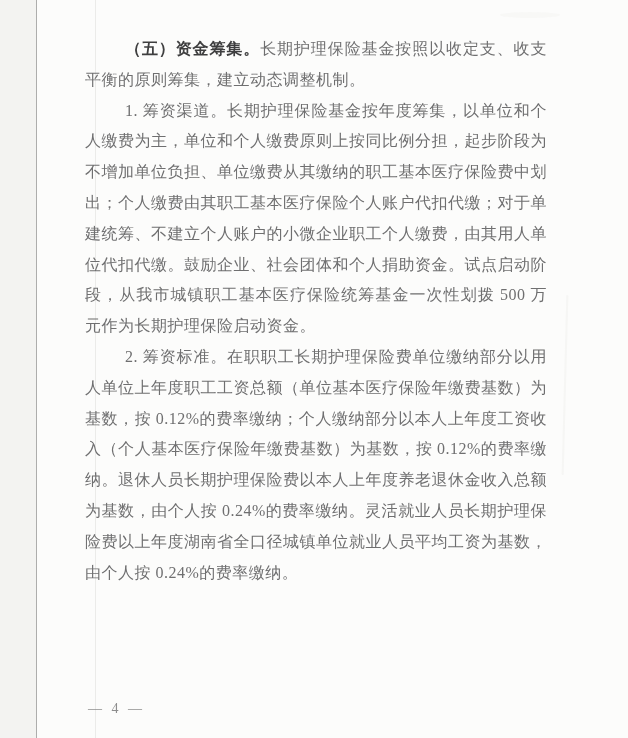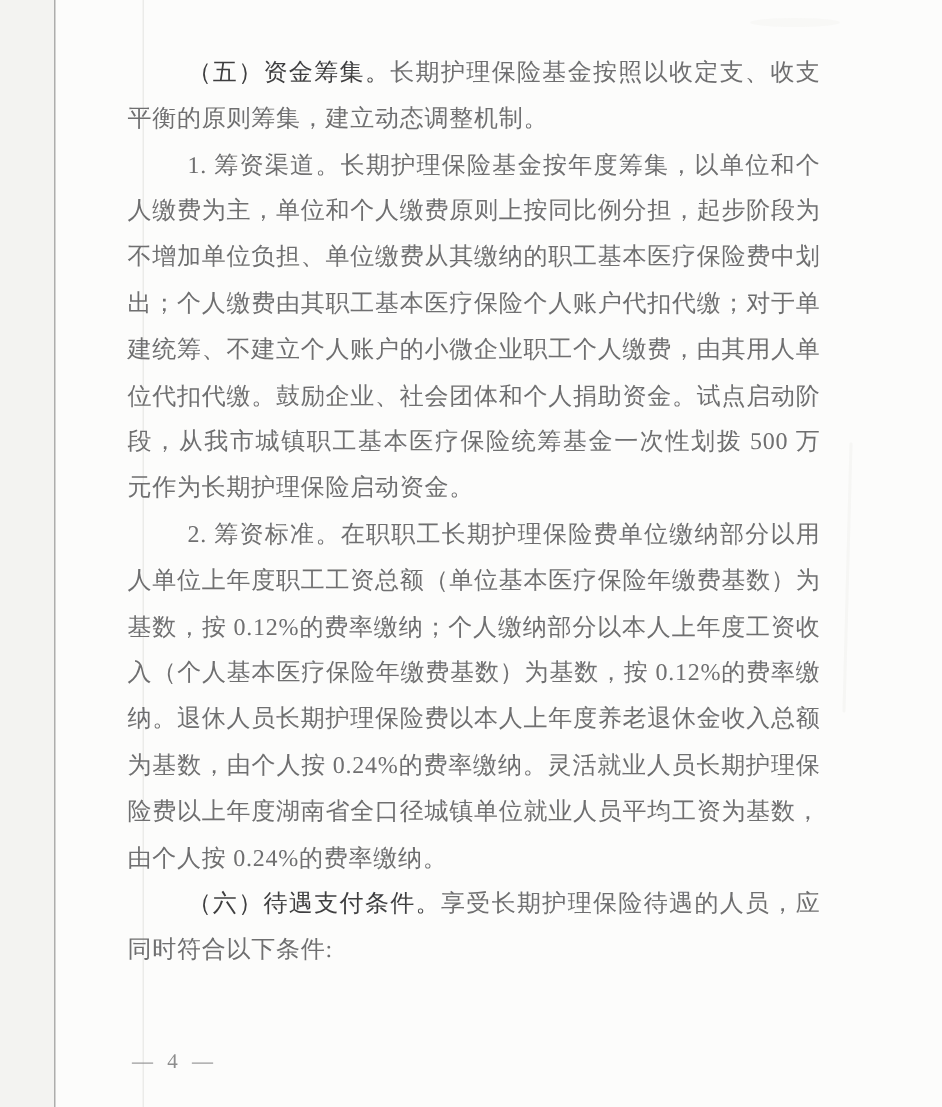--- a/index.html
+++ b/index.html
@@ -46,21 +46,21 @@
     letter-spacing: 0.5px;
     color: #6f6f70;
     text-align: justify;
   }
   .para {
     margin: 0;
     padding: 0;
     text-indent: 2.5em;
   }
   .lead {
-    font-weight: normal;
+    font-weight: bold;
     color: #3e3e3f;
   }
   .page-number {
     position: absolute;
     left: 88px; top: 701px;
     font-size: 14px;
     letter-spacing: 3px;
     color: #8d8d8d;
   }
   
@@ -90,17 +90,16 @@
   <div class="edge-strip"></div>
   <div class="fold-line"></div>
   <div class="margin-line"></div>
   <div class="smudge s1"></div>
   <div class="smudge s2"></div>
 
   <div class="doc-text">
     <p class="para"><span class="lead">（五）资金筹集。</span><span>长期护理保险基金按照以收定支、收支平衡的原则筹集，建立动态调整机制。</span></p>
     <p class="para"><span class="lead"></span><span>1. 筹资渠道。长期护理保险基金按年度筹集，以单位和个人缴费为主，单位和个人缴费原则上按同比例分担，起步阶段为不增加单位负担、单位缴费从其缴纳的职工基本医疗保险费中划出；个人缴费由其职工基本医疗保险个人账户代扣代缴；对于单建统筹、不建立个人账户的小微企业职工个人缴费，由其用人单位代扣代缴。鼓励企业、社会团体和个人捐助资金。试点启动阶段，从我市城镇职工基本医疗保险统筹基金一次性划拨 500 万元作为长期护理保险启动资金。</span></p>
     <p class="para"><span class="lead"></span><span>2. 筹资标准。在职职工长期护理保险费单位缴纳部分以用人单位上年度职工工资总额（单位基本医疗保险年缴费基数）为基数，按 0.12%的费率缴纳；个人缴纳部分以本人上年度工资收入（个人基本医疗保险年缴费基数）为基数，按 0.12%的费率缴纳。退休人员长期护理保险费以本人上年度养老退休金收入总额为基数，由个人按 0.24%的费率缴纳。灵活就业人员长期护理保险费以上年度湖南省全口径城镇单位就业人员平均工资为基数，由个人按 0.24%的费率缴纳。</span></p>
-    <p class="para"><span class="lead">（六）待遇支付条件。</span><span>享受长期护理保险待遇的人员，应同时符合以下条件:</span></p>
   </div>
 
   <div class="page-number">— 4 —</div>
 </div>
 
 </body></html>

